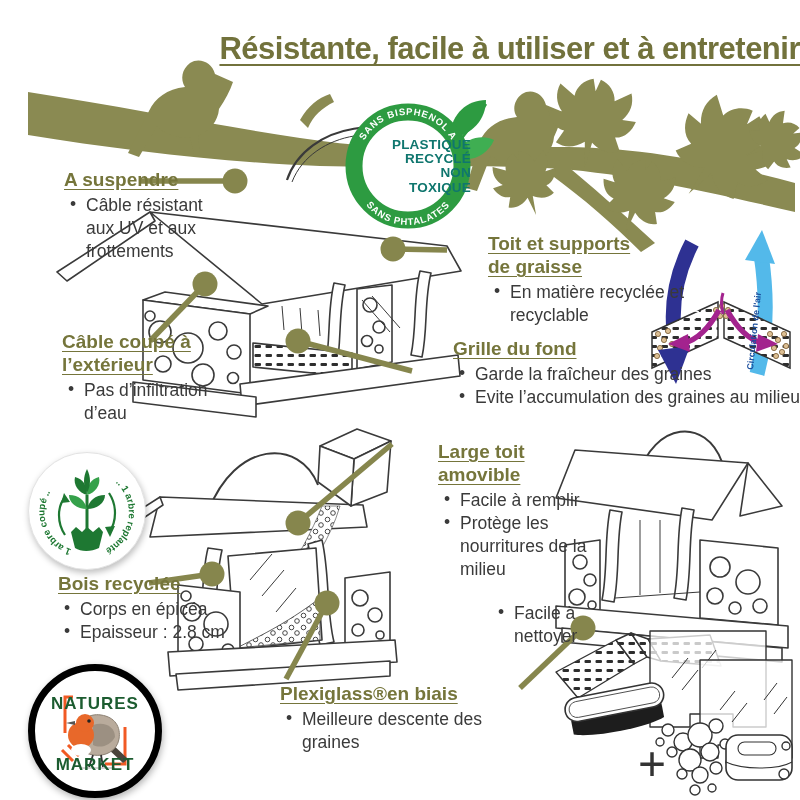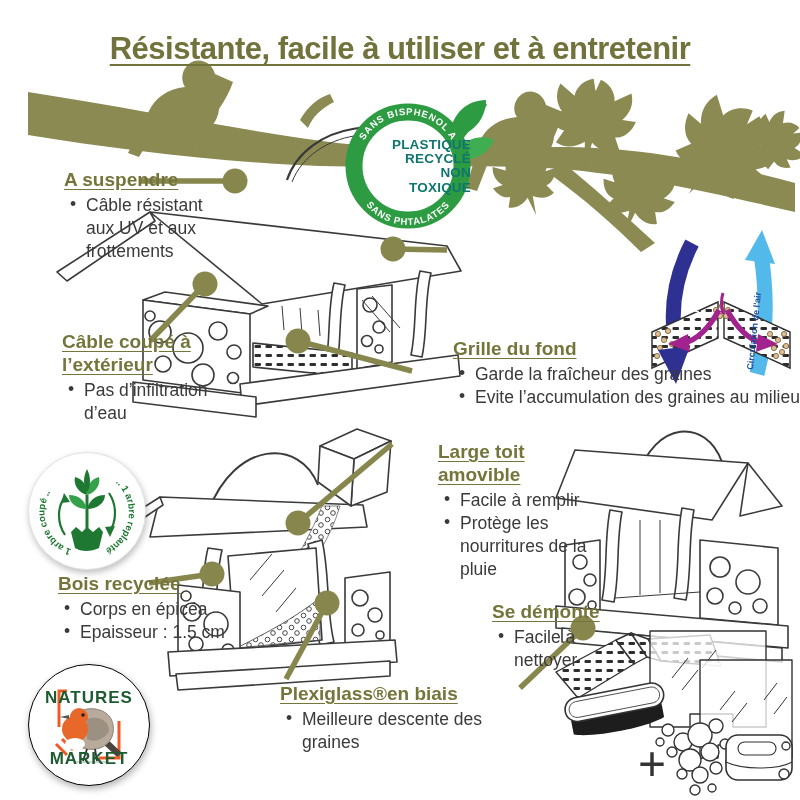--- a/index.html
+++ b/index.html
@@ -1,20 +1,20 @@
 <!DOCTYPE html>
 <html><head>
 <meta charset="utf-8">
 <style>
   html,body{margin:0;padding:0;background:#fff;}
   #stage{position:relative;width:800px;height:800px;background:#fff;overflow:hidden;
          font-family:"Liberation Sans",sans-serif;}
   #art{position:absolute;inset:0;z-index:1;}
   .txt{position:absolute;z-index:2;margin-left:40px;}
-  #page-title{position:absolute;top:10px;left:0;width:800px;text-align:center;z-index:3;
+  #page-title{position:absolute;top:10px;left:0;width:800px;text-align:right;z-index:3;
     font-size:31px;font-weight:bold;color:#72723c;text-decoration:underline;
     text-decoration-thickness:2px;text-underline-offset:5px;letter-spacing:-.5px;}
   .callout h3{margin:0 0 3px;font-size:19px;font-weight:bold;color:#75753b;line-height:1.22;
     text-decoration:underline;text-underline-offset:3px;}
   .callout ul{list-style:none;margin:2px 0 0;padding:0;}
   .callout li{position:relative;font-size:17.5px;color:#3a3a3a;line-height:1.3;padding-left:22px;}
   .callout li::before{content:"\2022";position:absolute;left:6px;top:-1px;color:#3a3a3a;}
   #co-suspend{left:24px;top:168px;width:158px;}
   #co-roof{left:448px;top:232px;width:200px;} #co-roof h3{width:162px;}
   #co-cable{left:22px;top:330px;width:152px;}
@@ -23,21 +23,21 @@
   #co-bois{left:18px;top:572px;width:232px;}
   #co-plexi{left:240px;top:682px;width:218px;}
   #co-demonte{left:452px;top:600px;width:140px;}
   .badge{position:absolute;z-index:3;}
   #badge-eco{left:345px;top:94px;width:150px;height:140px;}
   .eco-center{position:absolute;left:0;top:44px;width:126px;text-align:right;
     color:#0f766e;font-weight:bold;font-size:13.5px;line-height:1.05;letter-spacing:.2px;}
   #badge-tree{left:28px;top:452px;width:116px;height:116px;border-radius:50%;background:#fff;
     border:1px solid #e3e3e3;box-shadow:1px 3px 6px rgba(0,0,0,.25);}
   #badge-brand{left:28px;top:664px;width:120px;height:120px;border-radius:50%;background:#fff;
-    border:1px solid #000000;box-shadow:1px 3px 7px rgba(0,0,0,.3);}
+    border:7px solid #000000;box-shadow:1px 3px 7px rgba(0,0,0,.3);}
   #plus-sign{position:absolute;left:638px;top:736px;z-index:2;font-size:48px;color:#333;font-weight:400;}
 </style>
 </head>
 <body>
 
 <div id="stage">
 
   <h1 id="page-title">Résistante, facile à utiliser et à entretenir</h1>
 
   <svg id="art" width="800" height="800" viewBox="0 0 800 800">
@@ -262,55 +262,60 @@
         <circle cx="583" cy="628" r="12.5" fill="#86864d" stroke="none"></circle>
     </g>
   </svg>
 
   <div class="txt callout" id="co-suspend">
     <h3>A suspendre</h3>
     <ul>
         <li>Câble résistant aux UV et aux frottements</li>
       </ul>
   </div>
+  <div class="txt callout" id="co-roof">
+    <h3>Toit et supports de graisse</h3>
+    <ul>
+        <li>En matière recyclée et recyclable</li>
+      </ul>
+  </div>
   <div class="txt callout" id="co-cable">
     <h3>Câble coupé à l’extérieur</h3>
     <ul>
         <li>Pas d’infiltration d’eau</li>
       </ul>
   </div>
   <div class="txt callout" id="co-grid">
     <h3>Grille du fond</h3>
     <ul>
       <li>Garde la fraîcheur des graines</li>
       <li>Evite l’accumulation des graines au milieu</li>
     </ul>
   </div>
   <div class="txt callout" id="co-large">
     <h3>Large toit amovible</h3>
     <ul>
       <li>Facile à remplir</li>
-      <li>Protège les nourritures de la pluie</li>
+      <li>Protège les nourritures de la milieu</li>
     </ul>
   </div>
   <div class="txt callout" id="co-bois">
     <h3>Bois recyclée</h3>
     <ul>
       <li>Corps en épicéa</li>
-      <li>Epaisseur : 1.5 cm</li>
+      <li>Epaisseur : 2.8 cm</li>
     </ul>
   </div>
   <div class="txt callout" id="co-plexi">
     <h3>Plexiglass®en biais</h3>
     <ul>
         <li>Meilleure descente des graines</li>
       </ul>
   </div>
   <div class="txt callout" id="co-demonte">
-    <h3>Se démonte</h3>
     <ul>
         <li>Facile à nettoyer</li>
       </ul>
   </div>
 
   <div class="badge" id="badge-eco">
     <svg width="150" height="140" viewBox="0 0 150 140">
       <g>
         <path d="M 103,60 C 115,48 128,30 141,10" stroke="#2d9b41" stroke-width="2.5" fill="none"></path>
         <path d="M 105,40 C 107,20 122,6 141,6 C 141,26 127,40 108,44 Z" fill="#2d9b41"></path>

